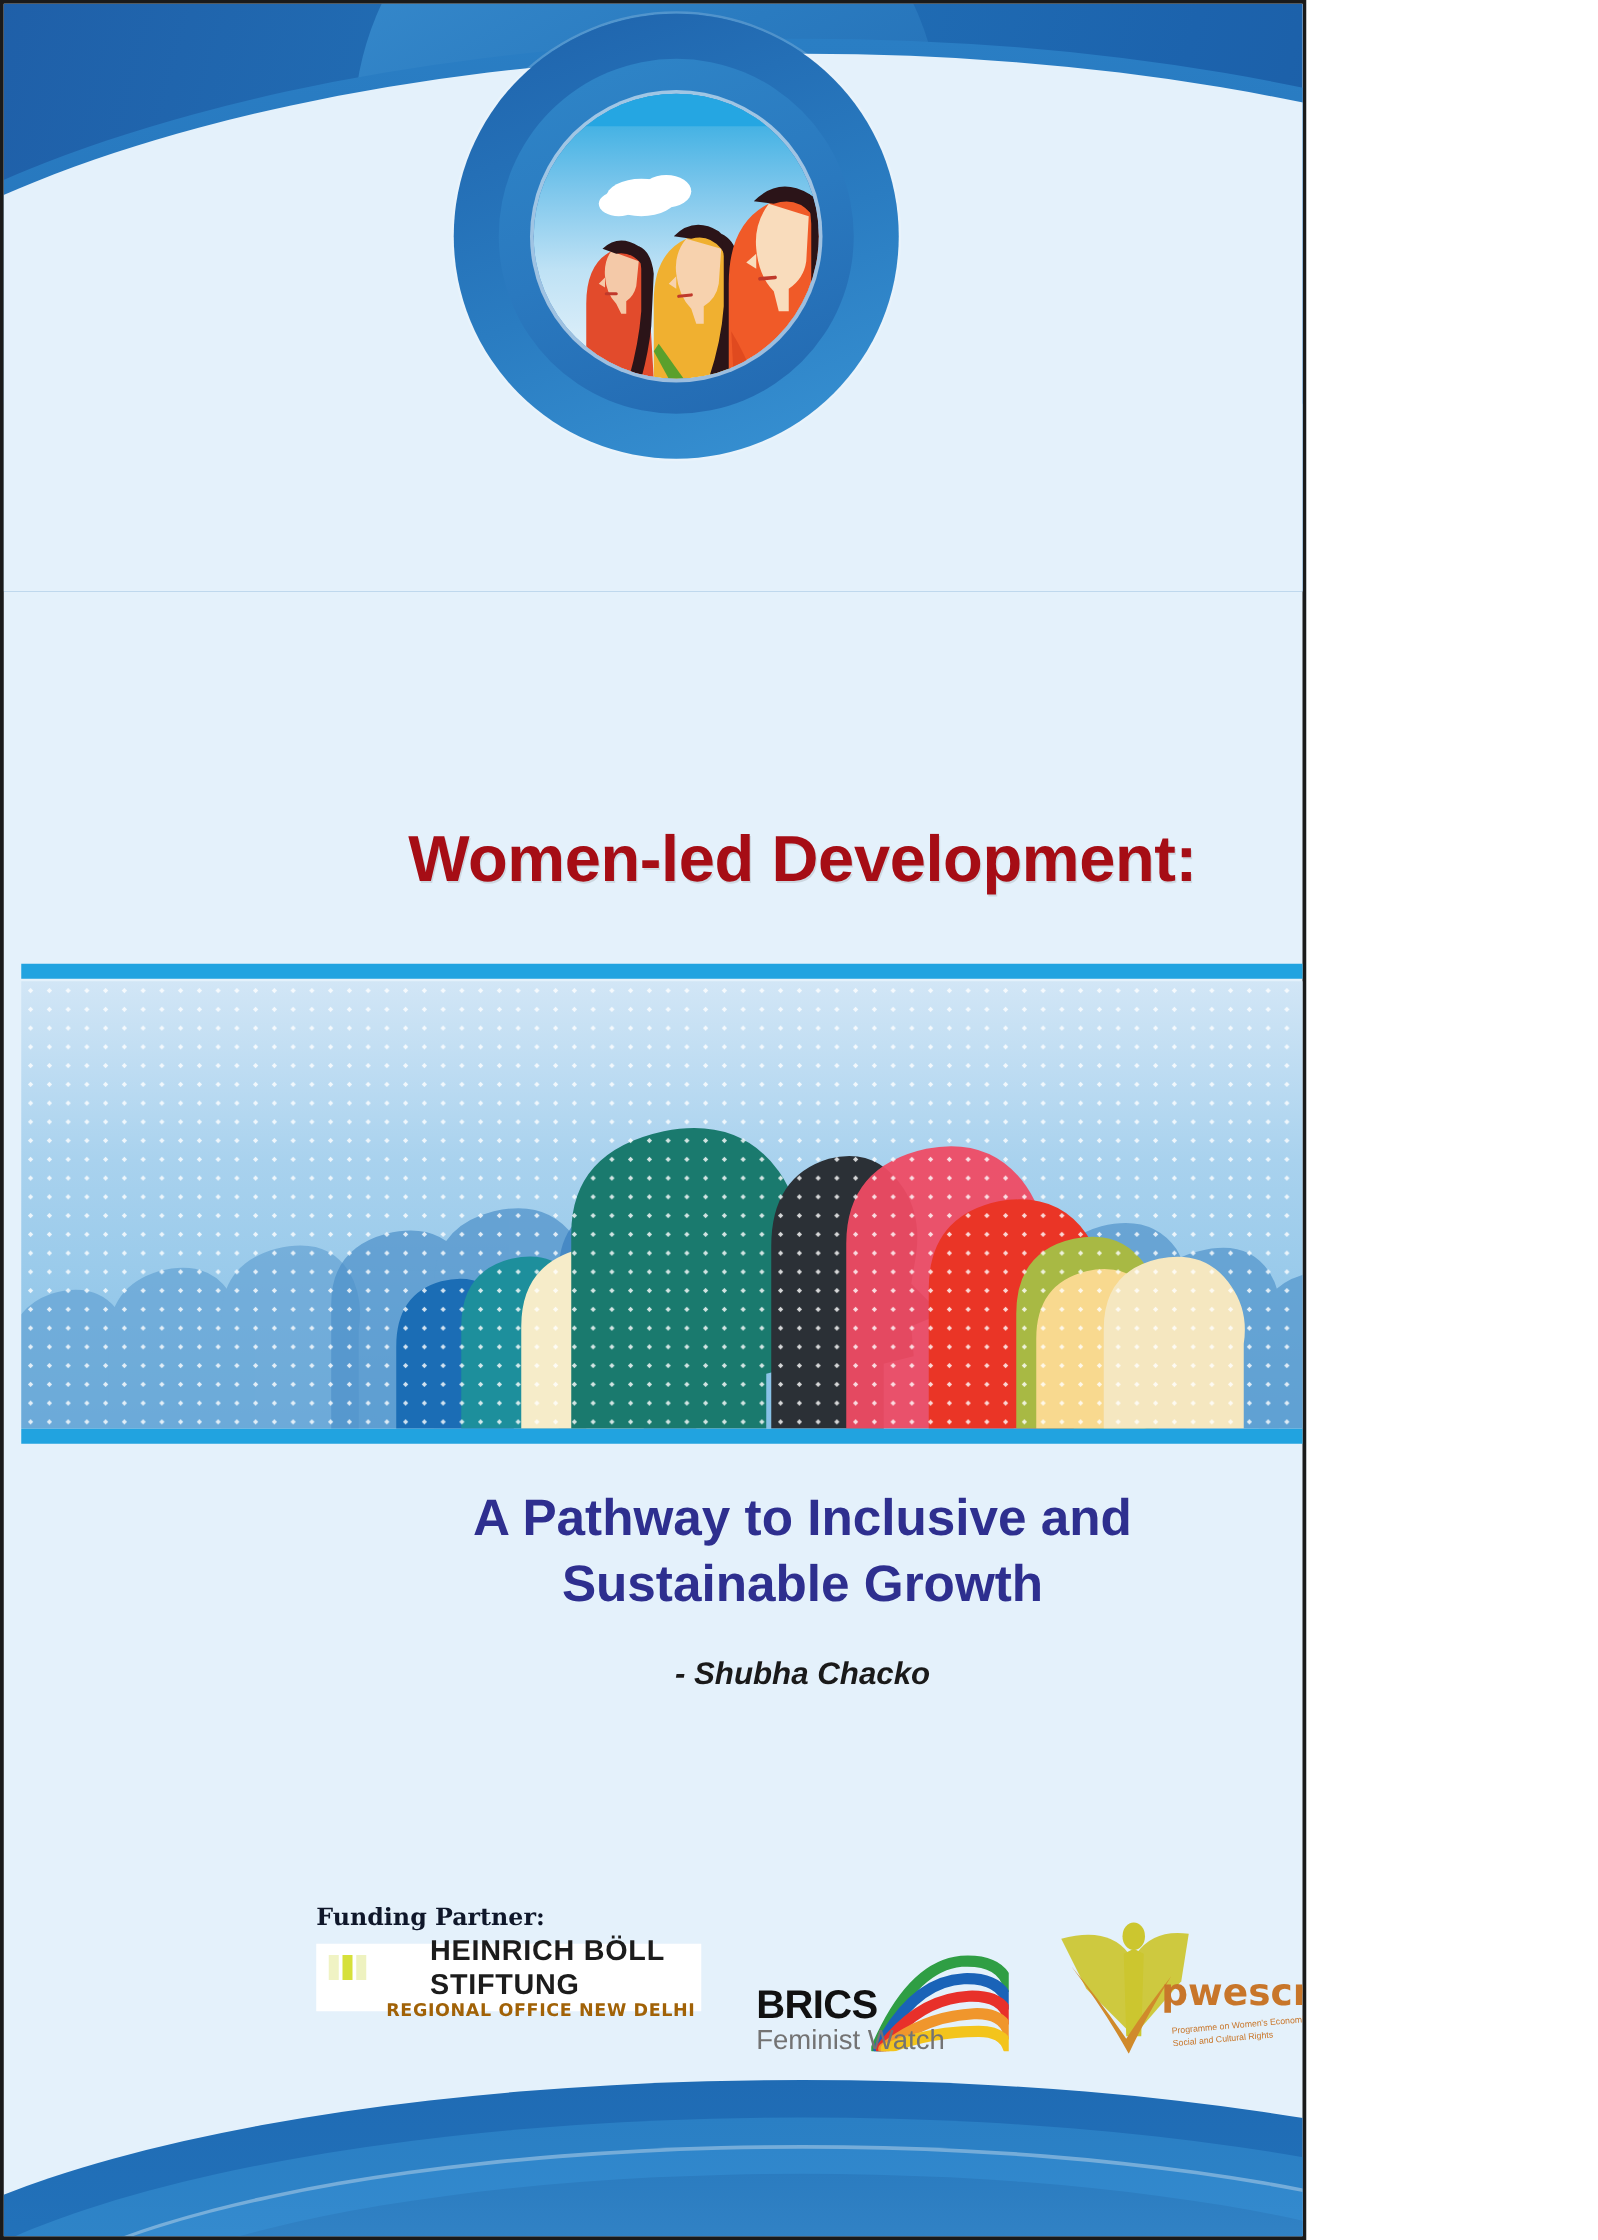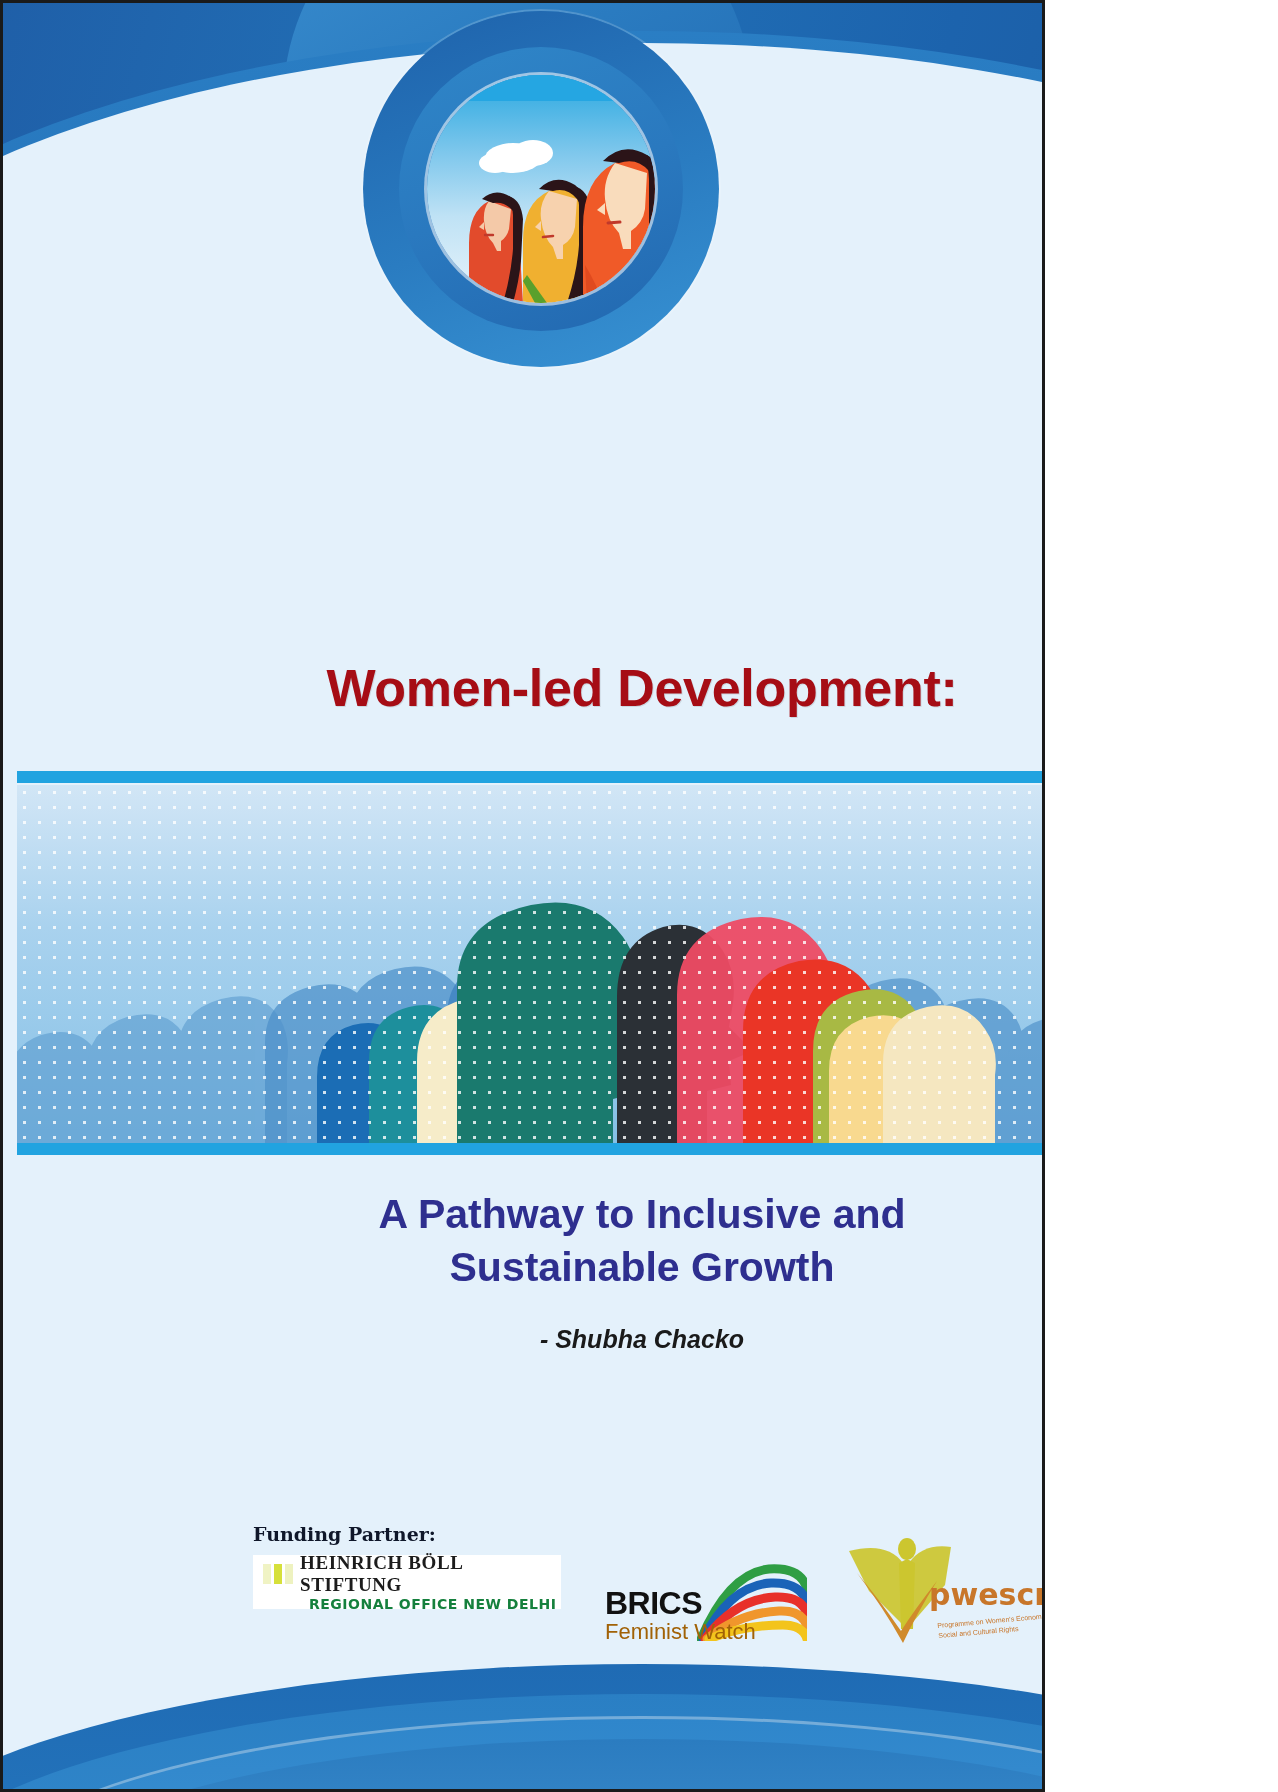--- a/index.html
+++ b/index.html
@@ -195,31 +195,32 @@
     align-items: center;
     gap: 7px;
     padding-left: 10px;
   }
   .hbs-bars { display: flex; gap: 3px; }
   .hbs-bar { width: 8px; height: 20px; }
   .hbs-b1 { background: #f0f3c4; }
   .hbs-b2 { background: #d6e03a; }
   .hbs-b3 { background: #eef2c0; }
   .hbs-name {
-    font-size: 19px;
+    font-size: 23px;
     font-weight: bold;
     color: #1c1c1c;
     letter-spacing: 0.6px;
-    font-family: Liberation Serif, serif;
+    font-family: Liberation Sans, sans-serif;
+    margin-left: 44px;
   }
   .hbs-sub {
     padding-left: 56px;
     font-size: 14px;
     font-weight: bold;
-    color: #15803d;
+    color: #a16207;
     letter-spacing: 0.5px;
     font-family: "DejaVu Sans", sans-serif;
   }
 
   .brics-logo {
     position: absolute;
     left: 602px; top: 40px;
     width: 190px; height: 90px;
   }
   .brics-word {
@@ -228,21 +229,21 @@
     font-size: 32px;
     font-weight: bold;
     color: #111111;
     letter-spacing: -0.5px;
     text-align: center;
   }
   .brics-sub {
     position: absolute;
     left: 0; top: 56px;
     font-size: 22px;
-    color: #a16207;
+    color: #737373;
   }
   .brics-swoosh {
     position: absolute;
     left: 92px; top: -8px;
     width: 110px; height: 86px;
   }
 
   .pwescr-logo {
     position: absolute;
     left: 838px; top: 10px;

